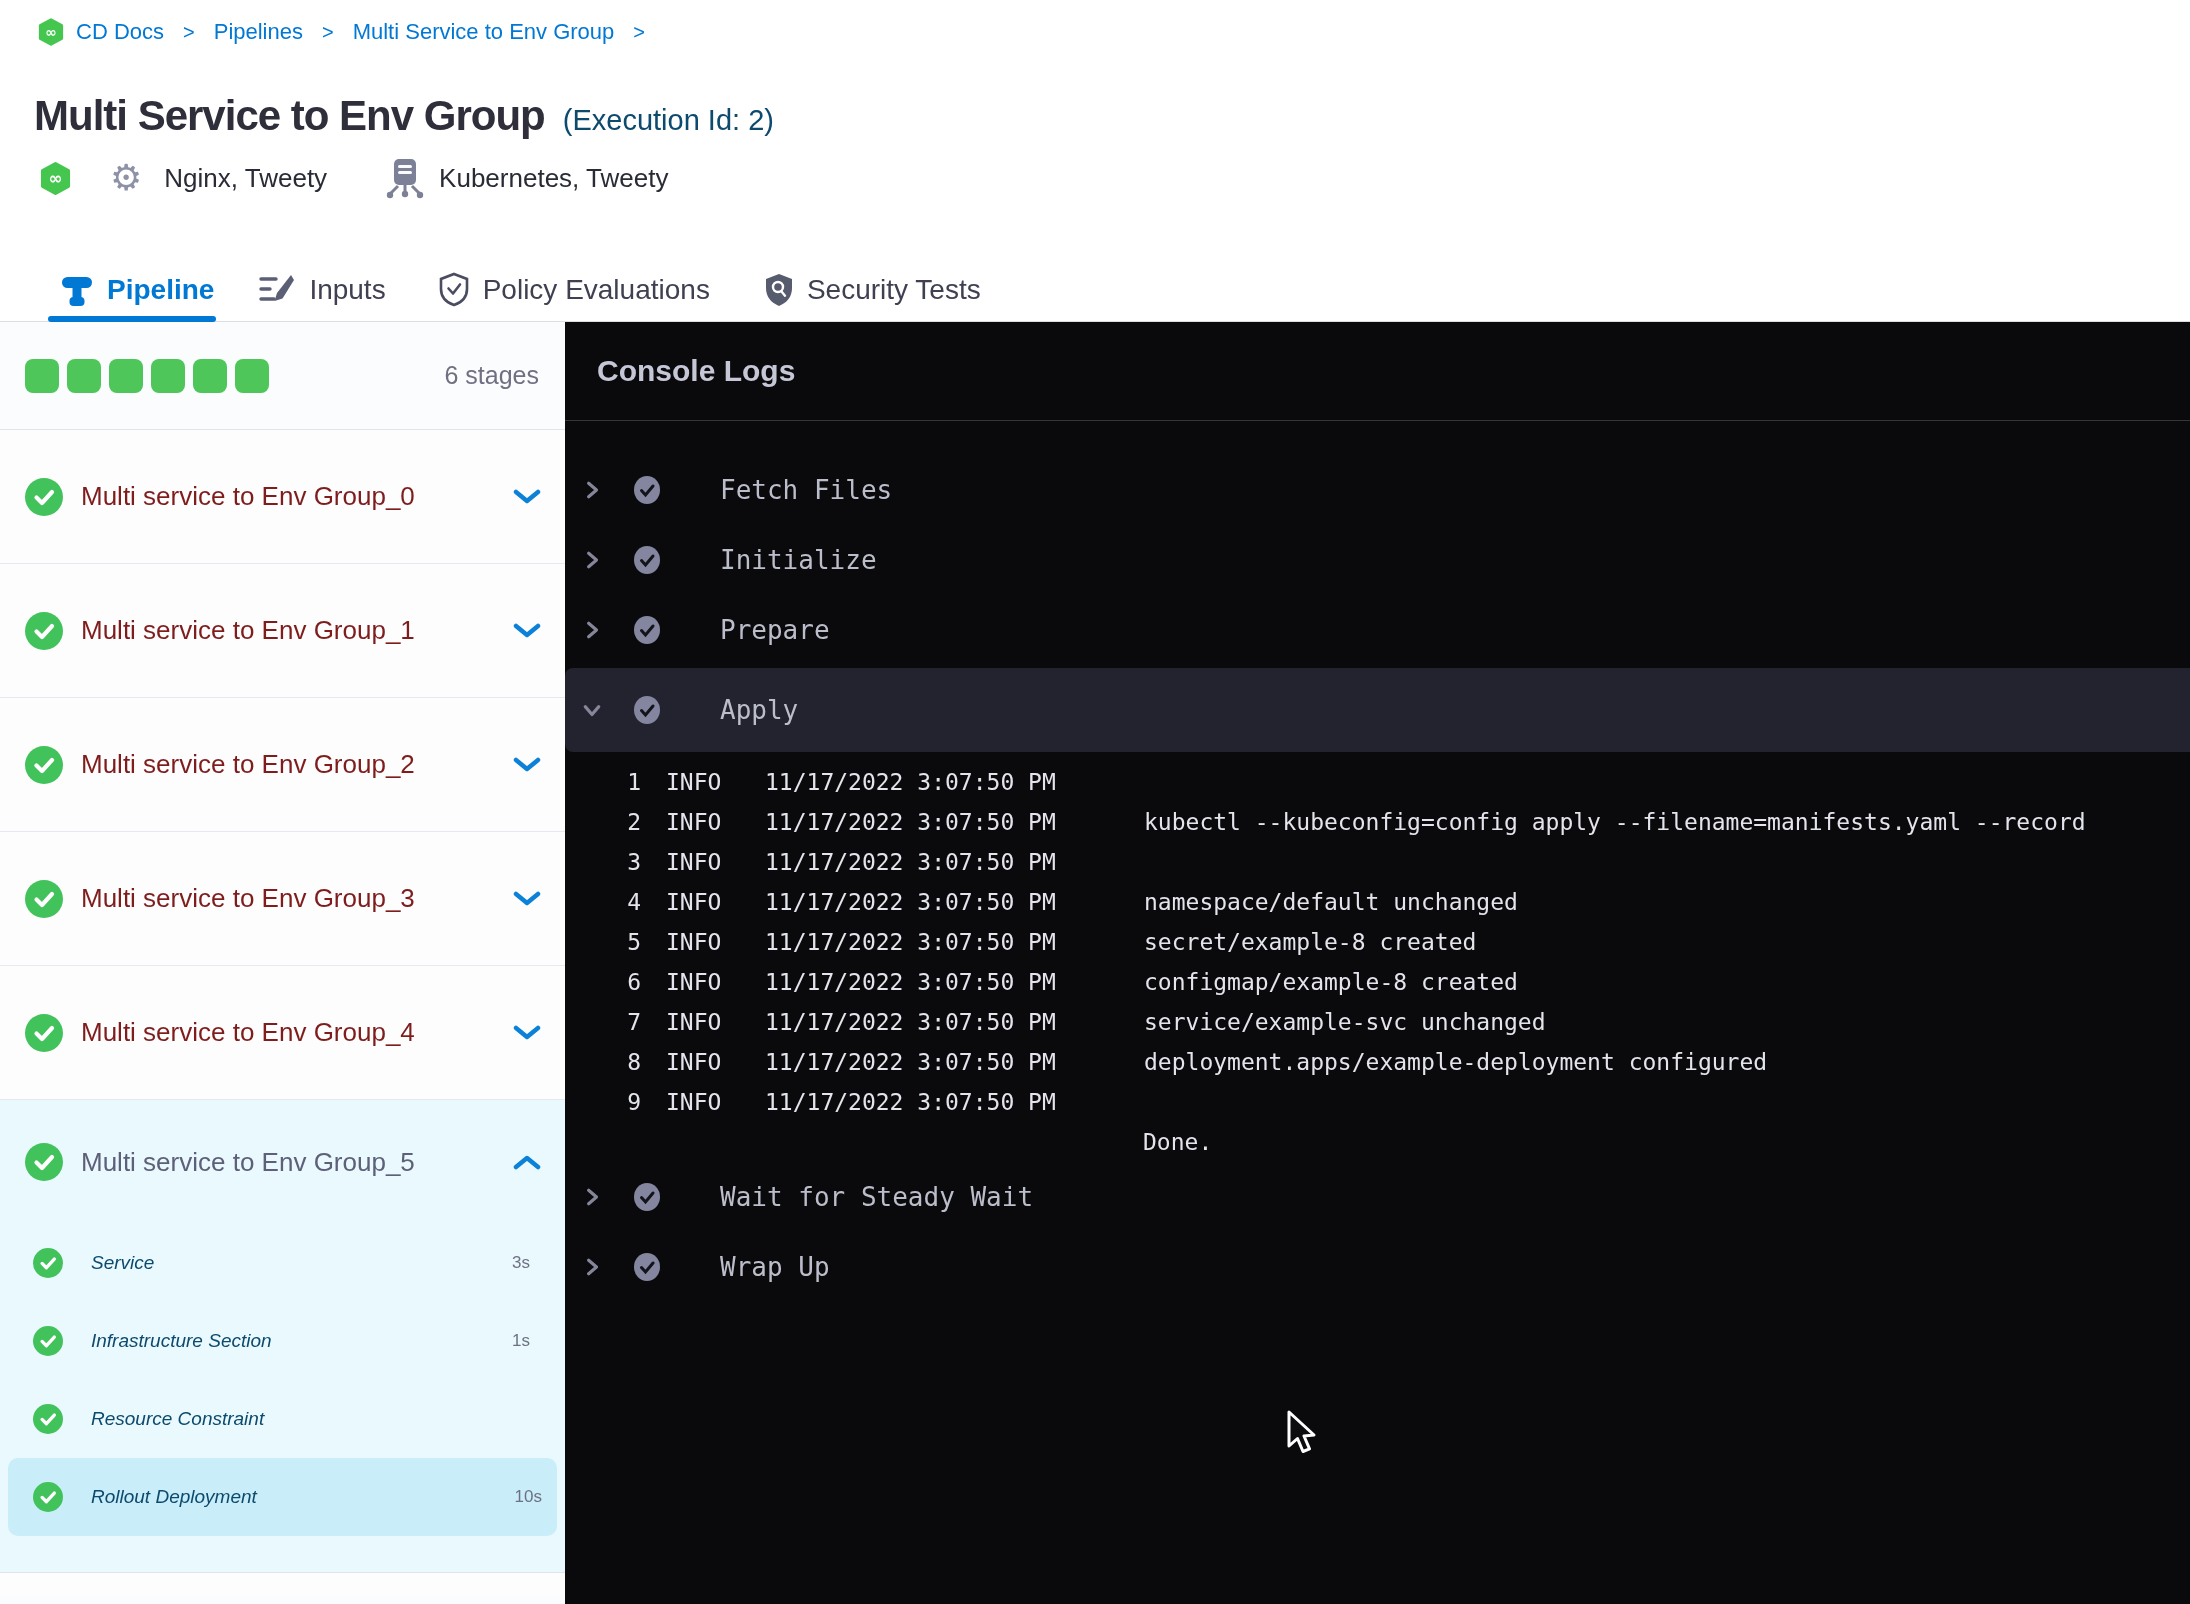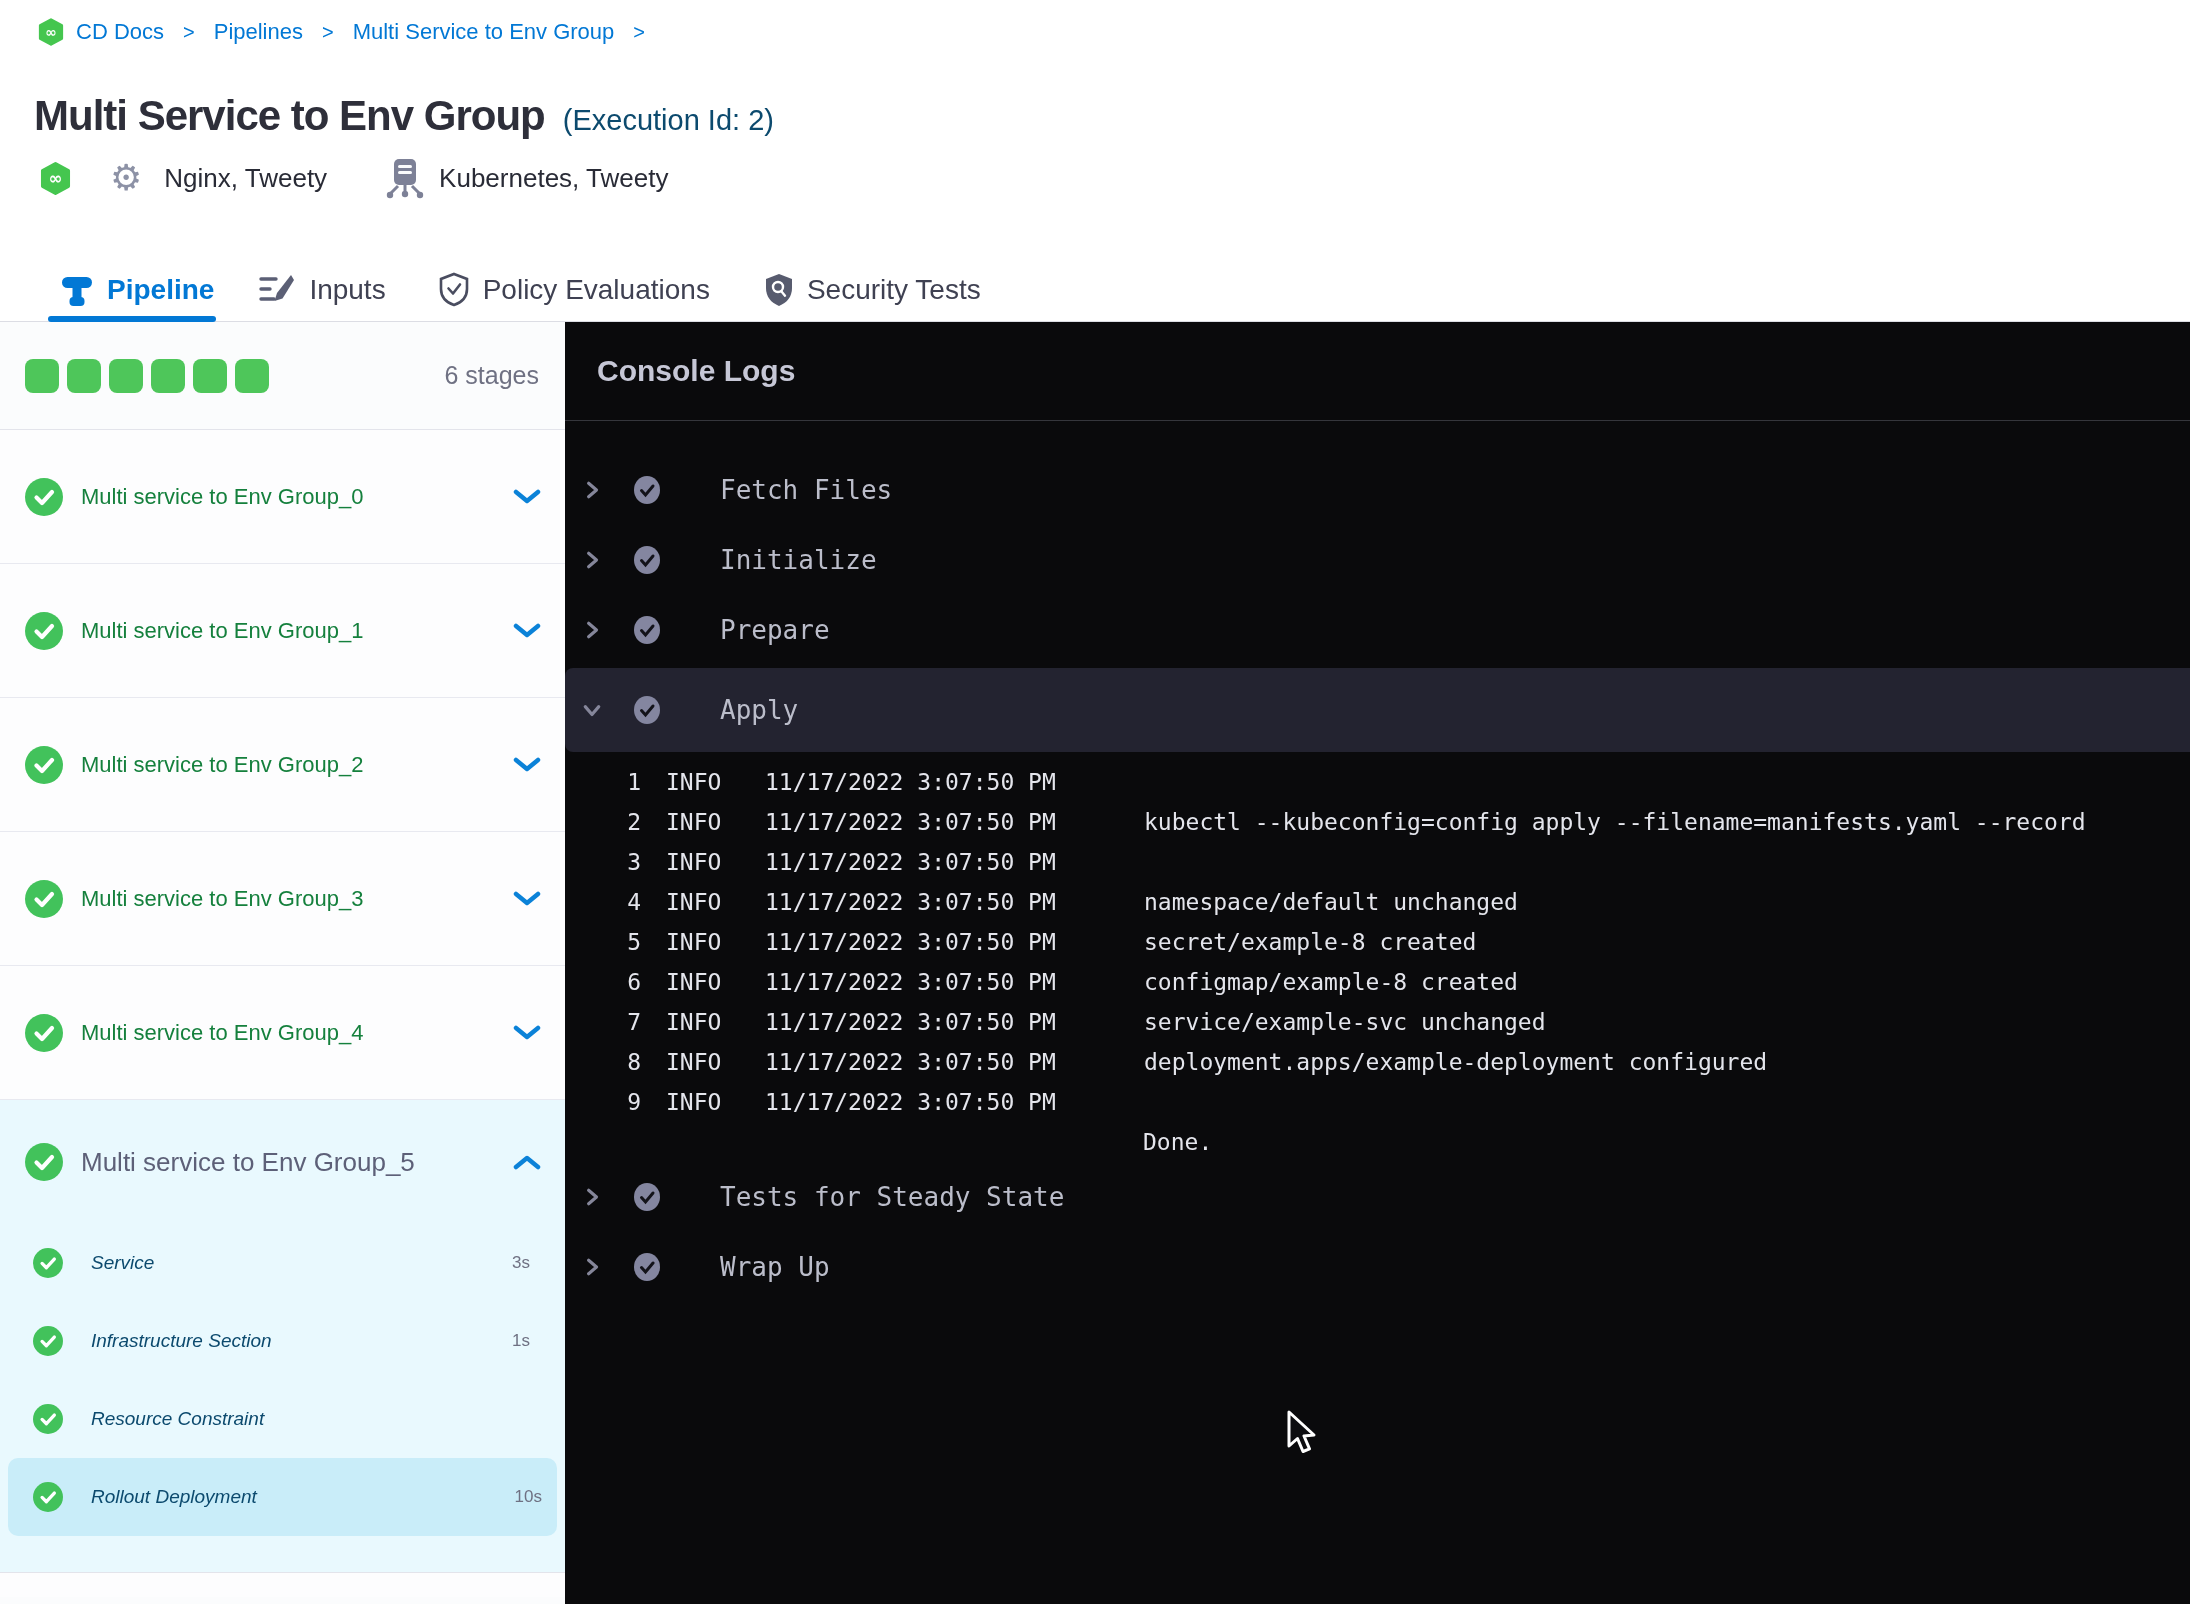--- a/index.html
+++ b/index.html
@@ -41,21 +41,21 @@
 
   
   .stage-summary { height:108px; display:flex; align-items:center; padding:0 26px 0 25px;
                    border-bottom:1px solid #e3e4eb; }
   .squares { display:flex; gap:8px; }
   .square { width:34px; height:34px; border-radius:8px; background:#4ec65a; }
   .stage-count { margin-left:auto; font-size:25px; color:#6f7183; }
 
   .stage-row { height:134px; display:flex; align-items:center; padding:0 24px 0 25px;
                border-bottom:1px solid #e8e9f0; cursor:pointer; background:#fdfdfe; }
-  .stage-row .label { margin-left:18px; font-size:22px; color:#15803d; }
+  .stage-row .label { margin-left:18px; font-size:26px; color:#7f1d1d; }
   .stage-row .chev { margin-left:auto; display:flex; }
 
   .stage-group { background:#e9f9fe; border-bottom:1px solid #e3e4eb; }
   .stage-group .ghead { height:124px; display:flex; align-items:center; padding:0 24px 0 25px; cursor:pointer; }
   .stage-group .ghead .label { margin-left:18px; font-size:26px; color:#5d6078; }
   .stage-group .ghead .chev { margin-left:auto; display:flex; }
   .child-row { height:78px; display:flex; align-items:center; padding:0 35px 0 33px; cursor:pointer; }
   .child-row .label { margin-left:28px; font-size:19px; color:#0c4a6e;font-style:italic; }
   .child-row .dur { margin-left:auto; font-size:17px; color:#6f7183; }
   .child-row.selected { background:#c9edf9; border-radius:10px; margin:0 8px; padding:0 15px 0 25px; }
@@ -439,21 +439,21 @@
           <svg width="18" height="18" viewBox="0 0 16 16">
               <path d="M5 2 l7 6 -7 6" stroke="#85869a" stroke-width="2.8" fill="none" stroke-linecap="round" stroke-linejoin="round"></path>
             </svg>
         </span>
         <span class="ok">
           <svg width="26" height="28" viewBox="0 0 26 28">
               <ellipse cx="13" cy="14" rx="13" ry="14" fill="#8486a0"></ellipse>
               <path d="M7.5 14.5 l4 4.5 7.5 -9" stroke="#13131a" stroke-width="3" fill="none" stroke-linecap="round"></path>
             </svg>
         </span>
-        <span class="slabel">Tests for Steady State</span>
+        <span class="slabel">Wait for Steady Wait</span>
       </div>
       <div class="step">
         <span class="sc">
           <svg width="18" height="18" viewBox="0 0 16 16">
               <path d="M5 2 l7 6 -7 6" stroke="#85869a" stroke-width="2.8" fill="none" stroke-linecap="round" stroke-linejoin="round"></path>
             </svg>
         </span>
         <span class="ok">
           <svg width="26" height="28" viewBox="0 0 26 28">
               <ellipse cx="13" cy="14" rx="13" ry="14" fill="#8486a0"></ellipse>

